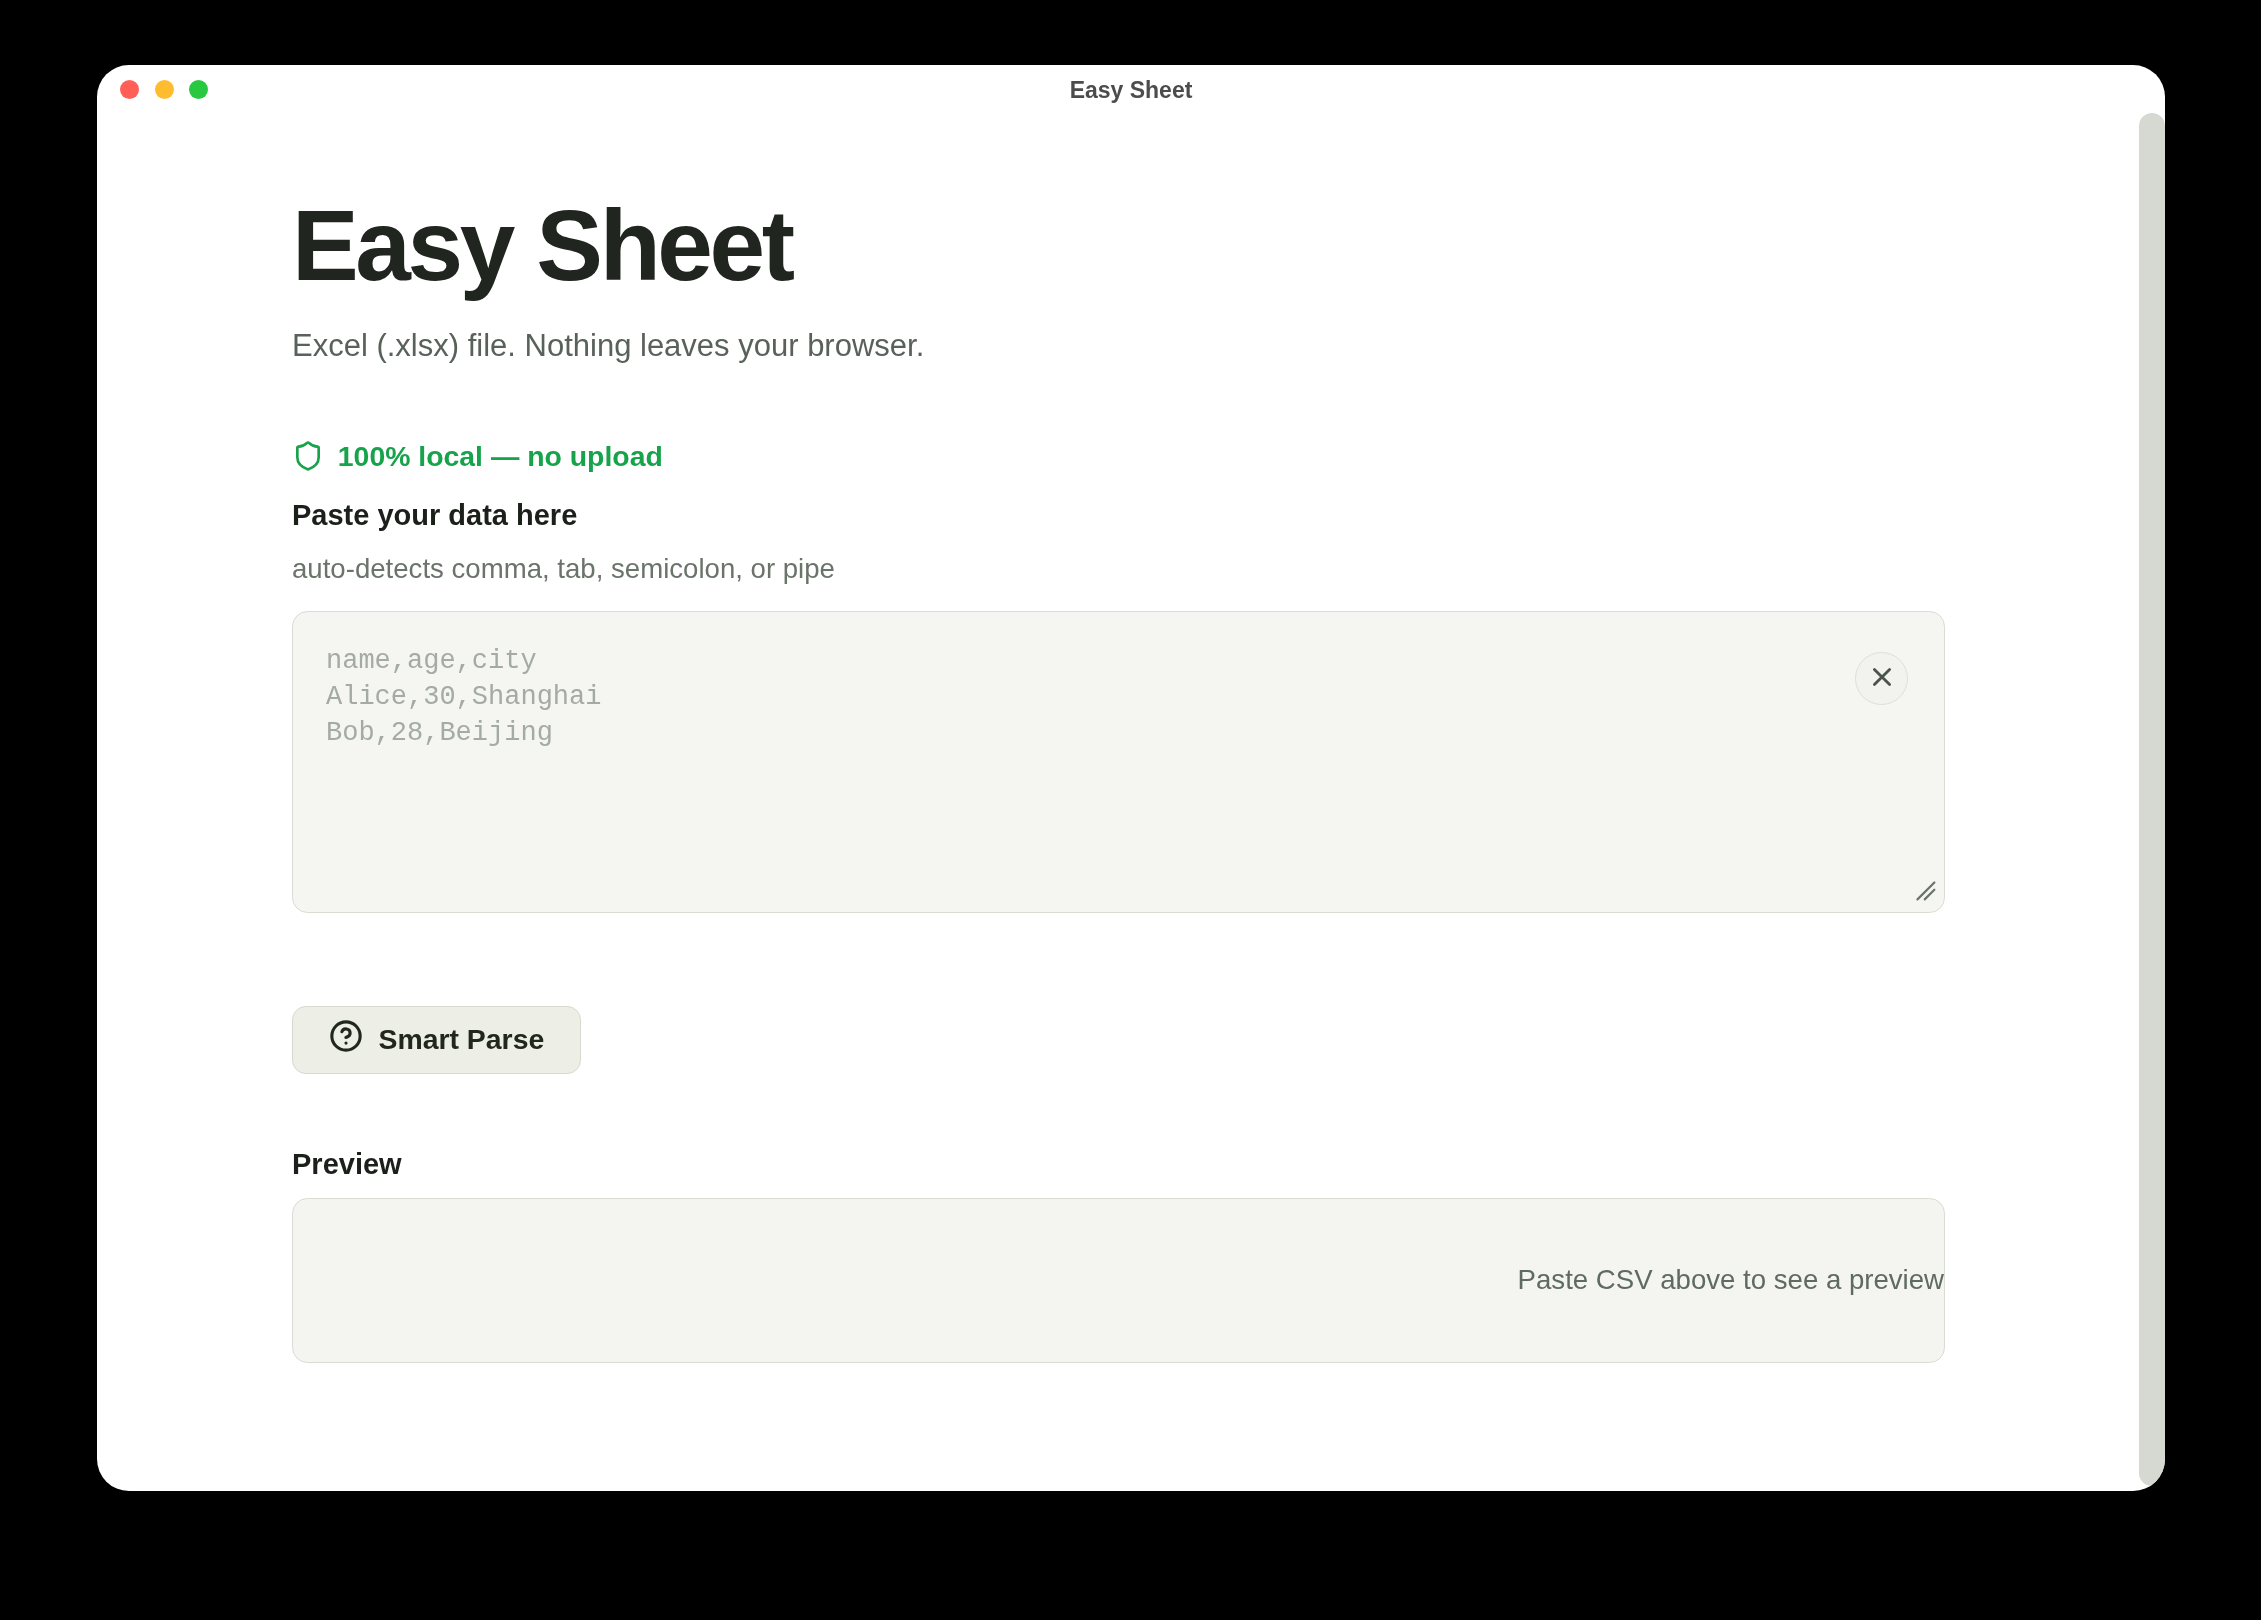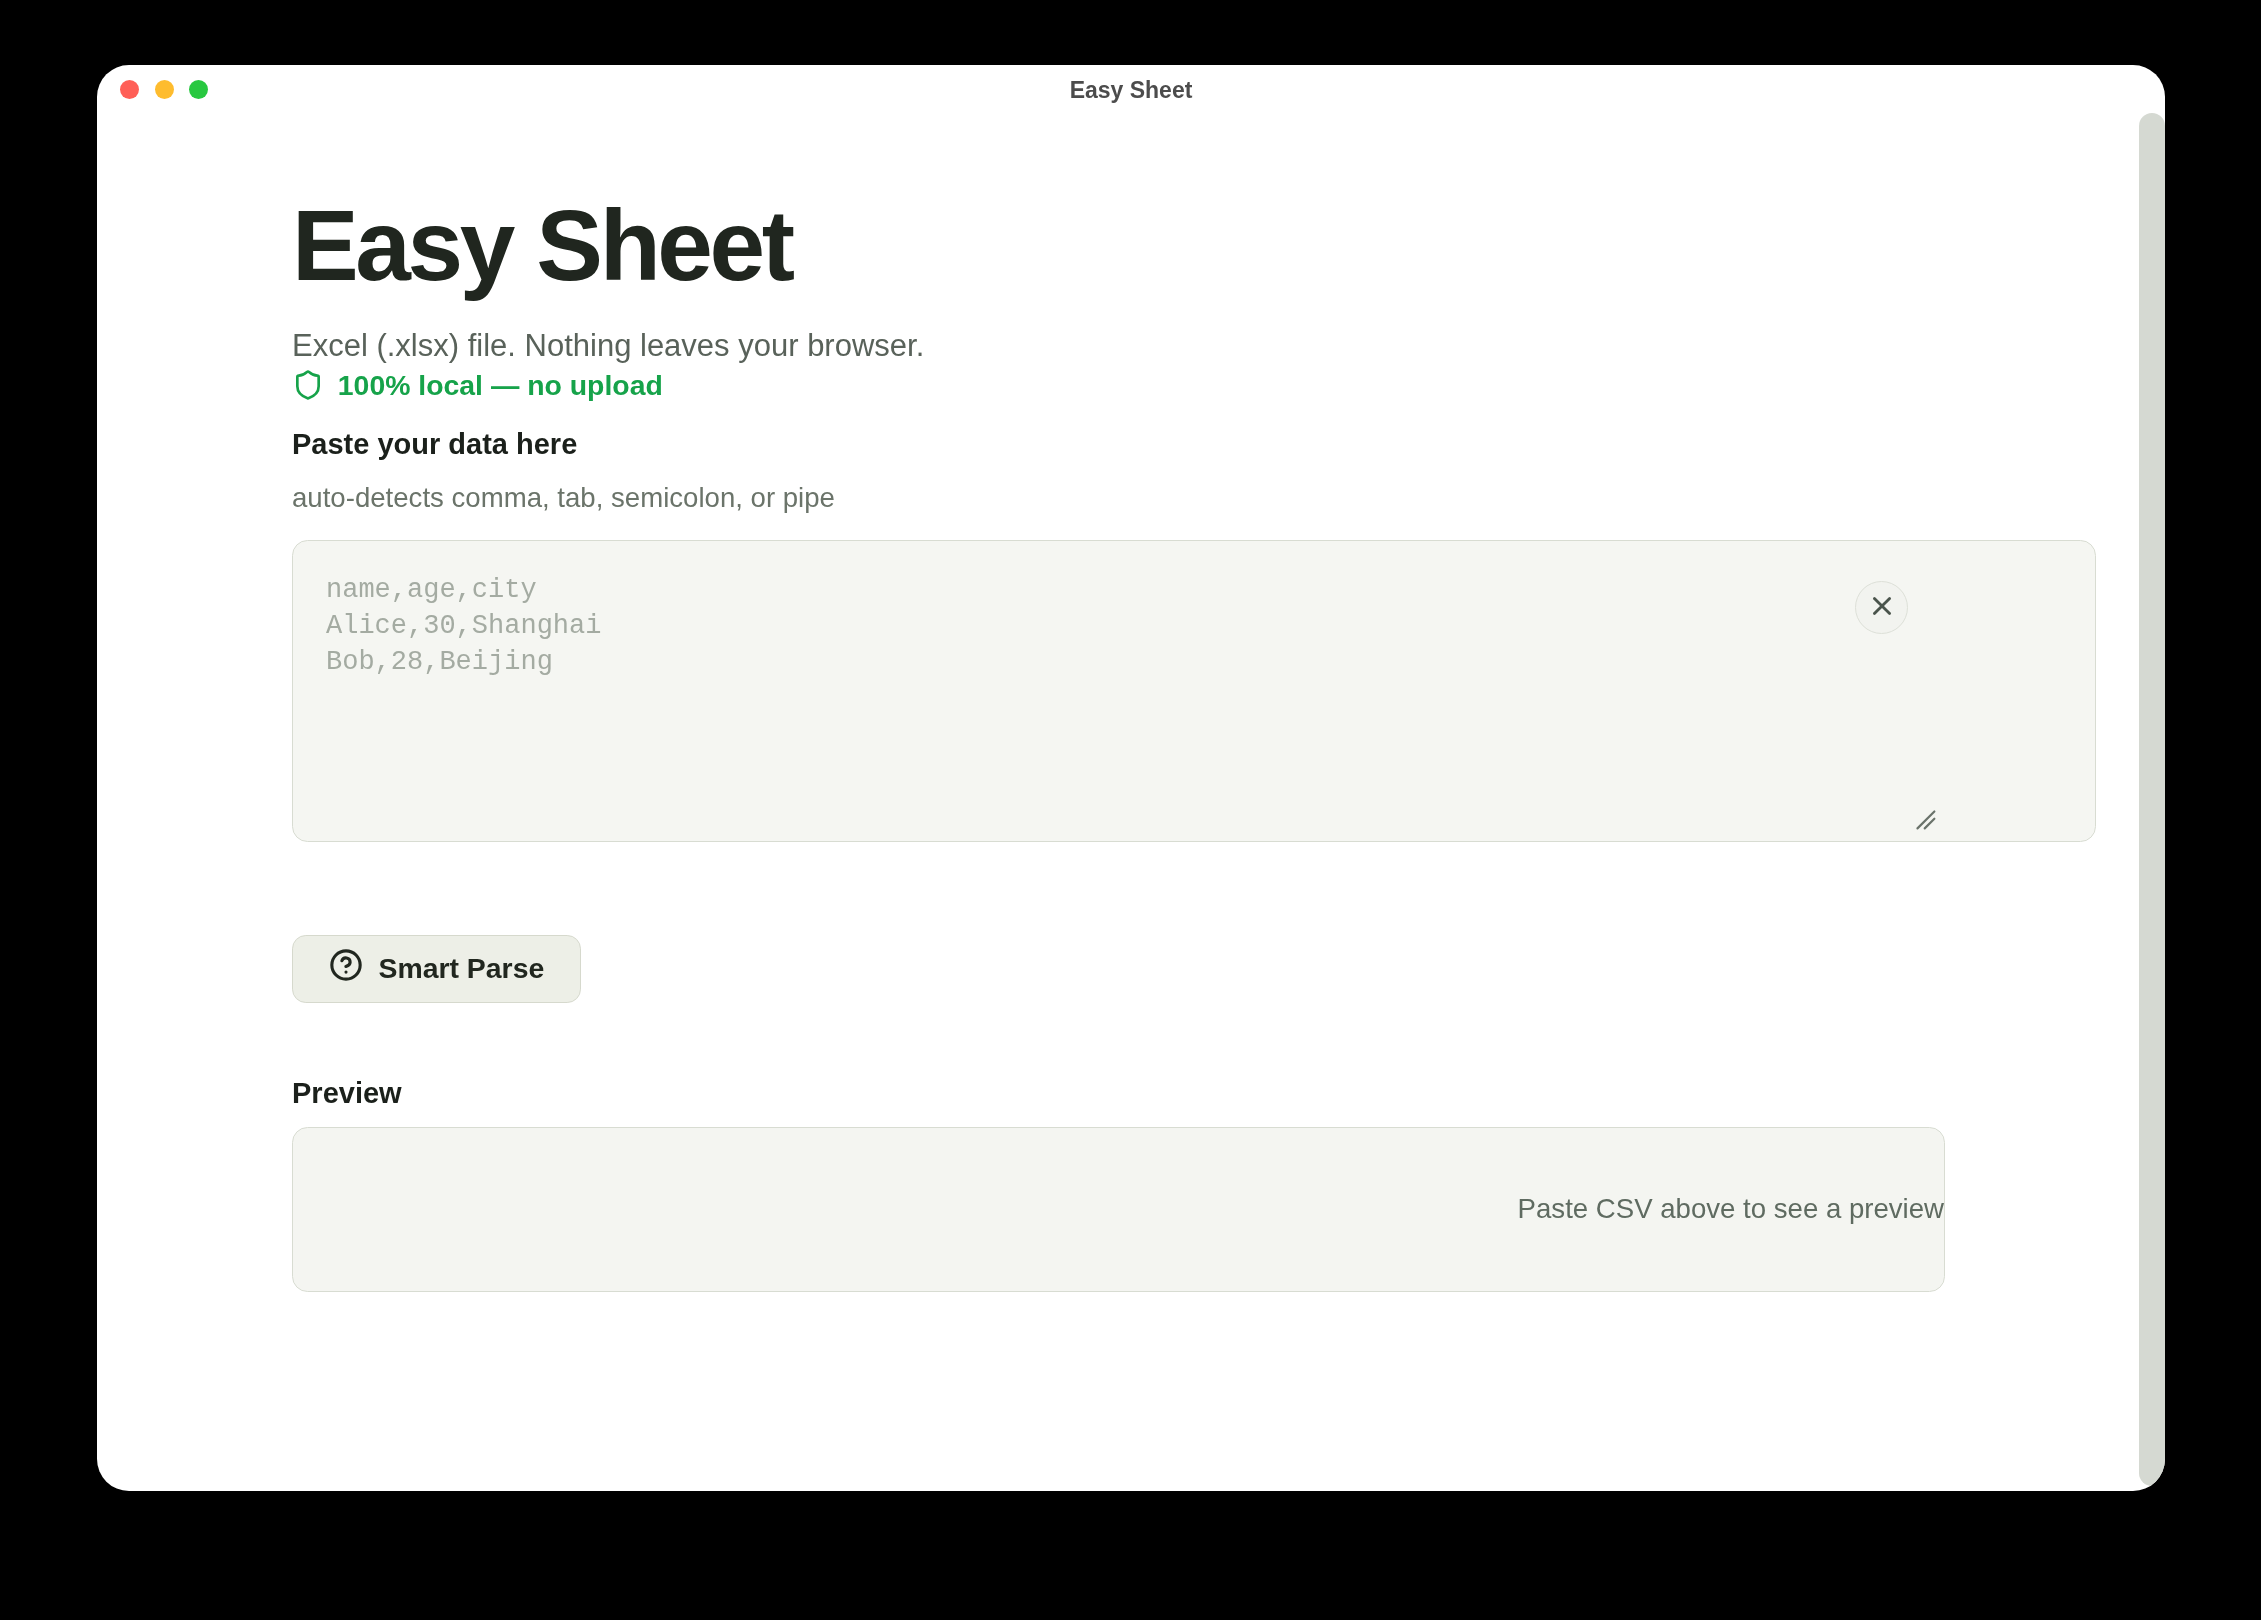--- a/index.html
+++ b/index.html
@@ -33,30 +33,30 @@
 
   
   .content { position:relative; padding:80px 0 0 195px; width:1873px; }
 
   h1.app-title {
     font-size:100px; font-weight:bold; letter-spacing:-3.4px;
     color:#20261f; line-height:1.0;
   }
   .subtitle { margin-top:27.6px; color:#59625a; font-size:31px; line-height:46px; }
 
-  .badge { display:flex; align-items:center; gap:13.8px; }
+  .badge { margin-top:71px; display:flex; align-items:center; gap:13.8px; }
   .badge .label { color:#16a34a; font-size:28.4px; font-weight:bold; }
   .badge svg { display:block; }
 
   .paste-title { margin-top:26px; font-size:29px; font-weight:bold; color:#1b201b; }
   .paste-hint { margin-top:21px; font-size:27.6px; color:#6b746a; }
 
   .textarea-wrap { position:relative; margin-top:26px; width:1653px; }
   textarea.csv-input {
-    width:1804px; height:302px; resize:none; display:block;
+    width:1653px; height:302px; resize:none; display:block;
     background:#f5f6f2; border:1.7px solid #d8dcd2; border-radius:15.5px;
     padding:31px 86px 31px 33px;
     font-family:"Liberation Mono", monospace; font-size:27px; line-height:36px;
     color:#3c443c; outline:none;
   }
   textarea.csv-input::placeholder { color:#a4aba2; }
 
   .clear-btn {
     position:absolute; top:41px; right:37px; width:53px; height:53px;
     border-radius:50%; background:#f2f3ef; border:1.7px solid #dde0d8;

